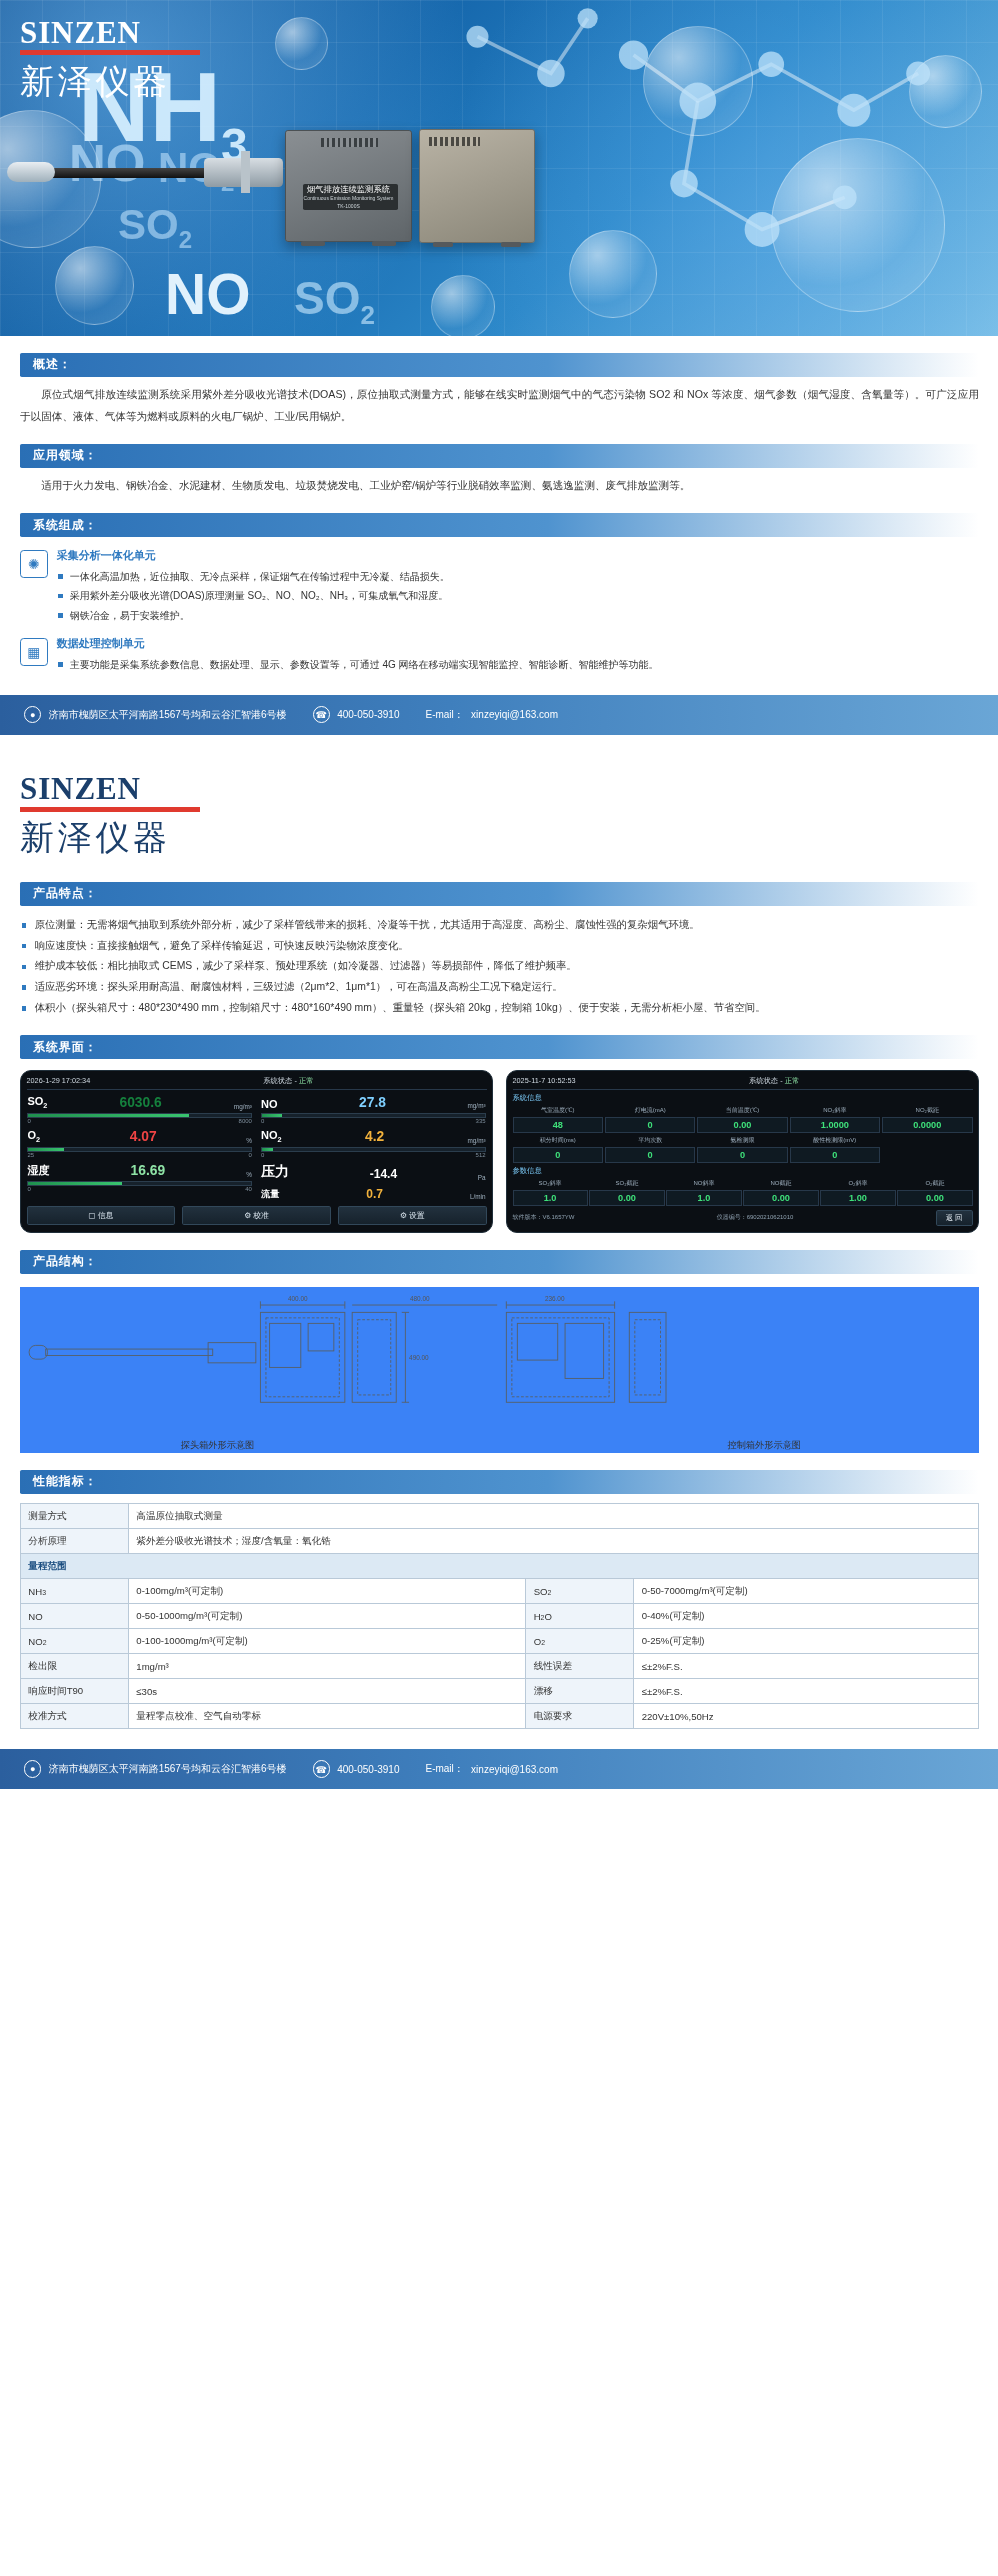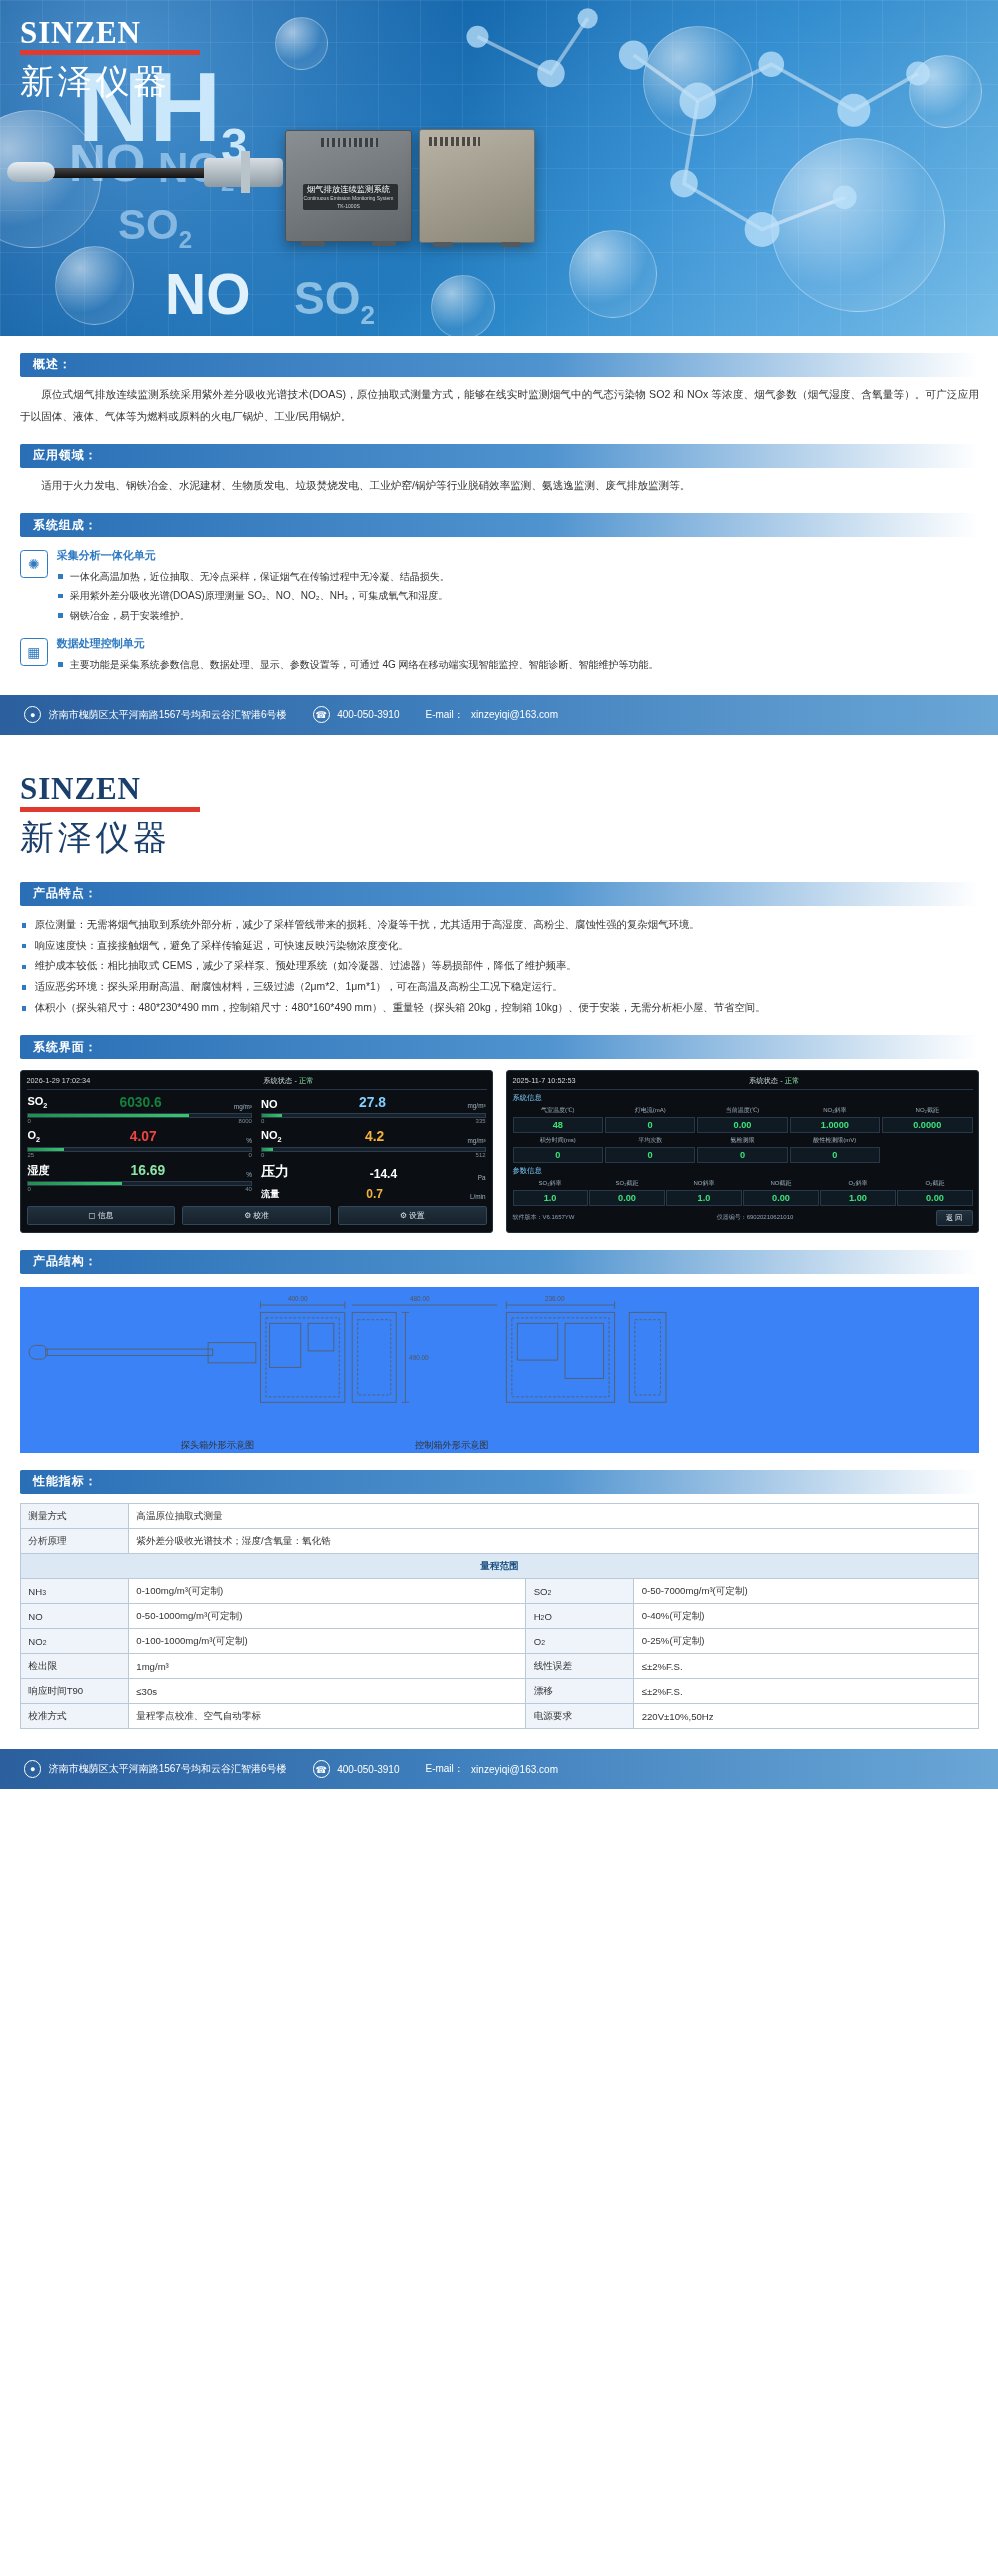--- a/index.html
+++ b/index.html
@@ -123,21 +123,21 @@
   
   ul.feat{list-style:none;margin-top:9.2px;}
   ul.feat li{
     position:relative;padding-left:14.7px;font-size:10.4px;line-height:2.0;color:#333;text-align:justify;
   }
   ul.feat li:before{content:"";position:absolute;left:1.8px;top:8.3px;width:4.6px;height:4.6px;background:#2f7ac0;}
 
   
   .screens{display:flex;gap:13px;margin-top:11px;}
   .screen{
-    flex:1;background:#0b0f14;border:0.9px solid #21303b;border-radius:3px;
+    flex:1;background:#0b0f14;border:0.9px solid #21303b;border-radius:11px;
     color:#dfe7ee;font-size:8.3px;padding:4.6px 5.5px 6.4px 5.5px;
   }
   .scr-top{display:flex;justify-content:space-between;align-items:center;font-size:7.3px;color:#cfd8e0;
     border-bottom:0.9px solid #27384a;padding-bottom:2.8px;}
   .scr-top .mid{color:#8fe3a6;}
   .gauge-grid{display:grid;grid-template-columns:1fr 1fr;gap:2.8px 7.3px;margin-top:3.7px;}
   .gauge{padding:1.8px 0.9px 0.9px 0.9px;}
   .g-row{display:flex;align-items:flex-end;justify-content:space-between;}
   .g-name{color:#fff;font-size:11px;font-weight:bold;}
   .g-name sub{font-size:7.3px;}
@@ -160,21 +160,21 @@
 
   
   .draw-wrap{margin-top:13px;background:#3b82f6;padding:5.5px 0 1.8px 0;}
   .cap-row{display:flex;margin-top:5.5px;font-size:9.2px;color:#333;}
 
   
   table.spec{width:100%;border-collapse:collapse;margin-top:9.2px;font-size:9.6px;}
   table.spec td{border:0.9px solid #b9c9d8;padding:5.5px 7.3px;color:#333;}
   table.spec td.k{background:#eef4fa;width:108px;white-space:nowrap;}
   table.spec td.k2{background:#eef4fa;width:108px;white-space:nowrap;}
-  table.spec tr.range td{background:#dce9f4;text-align:center;font-weight:bold;color:#1b4e80;}
+  table.spec tr.range td{background:#dce9f4;font-weight:bold;color:#1b4e80;}
   .sub{font-size:6.9px;}
 </style>
 </head>
 <body>
 
 <div class="page">
 
   <div class="hero">
 
     <div class="bubble" style="left:-37px;top:110px;width:138px;height:138px;"></div>
@@ -524,21 +524,21 @@
         </g>
         <g fill="#555" font-size="7" font-family="Liberation Sans, sans-serif">
           <text x="292" y="10">400.00</text>
           <text x="425" y="10">480.00</text>
           <text x="572" y="10">236.00</text>
           <text x="424" y="74">490.00</text>
         </g>
       </svg>
       <div class="cap-row">
         <div style="width:395px;text-align:center">探头箱外形示意图</div>
-        <div style="width:386px;text-align:left">控制箱外形示意图</div>
+        <div style="width:386px;text-align:right">控制箱外形示意图</div>
       </div>
     </div>
 
     <div class="sec-title">性能指标：</div>
 
     <table class="spec">
       <tbody>
           <tr>
         <td class="k">测量方式</td>
         <td colspan="3">高温原位抽取式测量</td>

